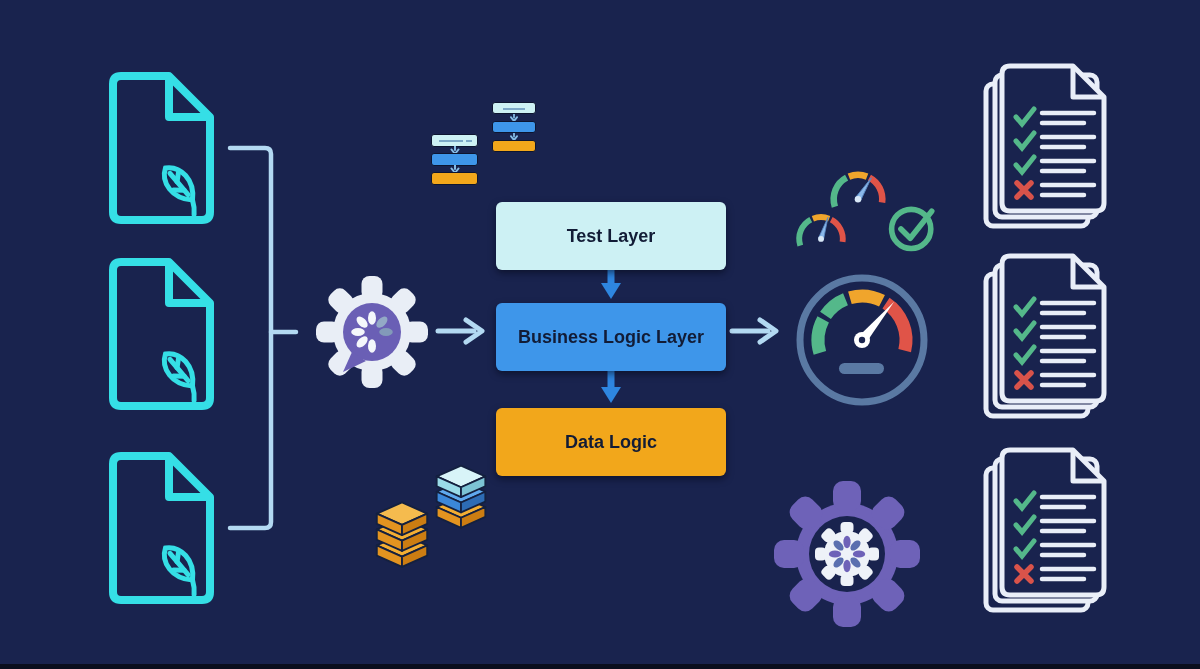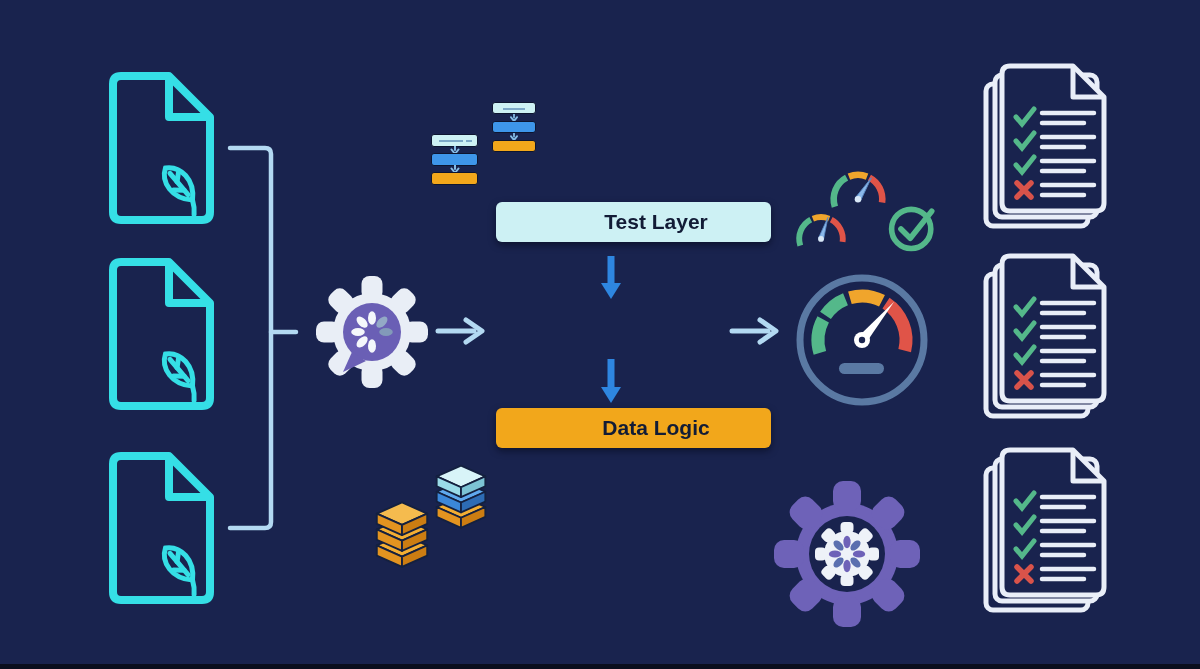--- a/index.html
+++ b/index.html
@@ -1,23 +1,23 @@
 <!DOCTYPE html>
 <html><head>
 <meta charset="utf-8">
 <style>
   html,body{margin:0;padding:0;background:#0a0e1d;}
   .stage{position:relative;width:1200px;height:669px;background:#19234e;overflow:hidden;
          font-family:"Liberation Sans",sans-serif;}
   .abs{position:absolute;}
   svg{display:block;}
-  .layer-box{position:absolute;left:496px;width:230px;height:40px;border-radius:6px;
+  .layer-box{position:absolute;left:496px;width:230px;height:68px;border-radius:6px;
              display:flex;align-items:center;justify-content:center;
-             font-size:21px;font-weight:700;color:#121c36;
-             box-shadow:0 3px 7px rgba(4,8,22,.55);padding-left:45px;}
+             font-size:18px;font-weight:700;color:#121c36;
+             box-shadow:0 3px 7px rgba(4,8,22,.55);}
   .layer-test{top:202px;background:#cdf1f4;}
   .layer-logic{top:303px;background:#3e96ea;}
   .layer-data{top:408px;background:#f2a71b;}
   .mini-bar{position:absolute;border-radius:3px;border:1px solid #0d1530;box-sizing:border-box;}
   .bottom-strip{position:absolute;left:0;right:0;bottom:0;height:5px;background:#0a0e1d;}
 </style>
 </head>
 <body>
 
 <div class="stage">
@@ -154,20 +154,23 @@
     <div class="mini-bar" style="left:0;top:19px;width:44px;height:12px;background:#3e96ea"></div>
     <svg class="abs" style="left:16px;top:31px" width="12" height="8" viewBox="0 0 12 9">
       <path d="M6,0 V4 M2.5,3.5 L6,8 L9.5,3.5" fill="none" stroke="#86bde6" stroke-width="2" stroke-linecap="round" stroke-linejoin="round"></path>
     </svg>
     <div class="mini-bar" style="left:0;top:38px;width:44px;height:12px;background:#f2a71b"></div>
   </div>
 
   <div class="layer-box layer-test">
     <span>Test Layer</span>
   </div>
+  <div class="layer-box layer-logic">
+    <span>Business Logic Layer</span>
+  </div>
   <div class="layer-box layer-data">
     <span>Data Logic</span>
   </div>
 
   <svg class="abs" style="left:794px;top:272px" width="136" height="136" viewBox="0 0 136 136">
     <circle cx="68" cy="68" r="62" fill="none" stroke="#5a79a3" stroke-width="7"></circle>
     <path d="M25.9,80.9 A44,44 0 0 1 29.2,47.4" fill="none" stroke="#54b88a" stroke-width="13"></path>
     <path d="M31.5,43.4 A44,44 0 0 1 51.5,27.2" fill="none" stroke="#54b88a" stroke-width="13"></path>
     <path d="M55.9,25.7 A44,44 0 0 1 88,28.8" fill="none" stroke="#f0a52c" stroke-width="13"></path>
     <path d="M92,31.1 A44,44 0 0 1 110.7,78.6" fill="none" stroke="#e05448" stroke-width="13"></path>

